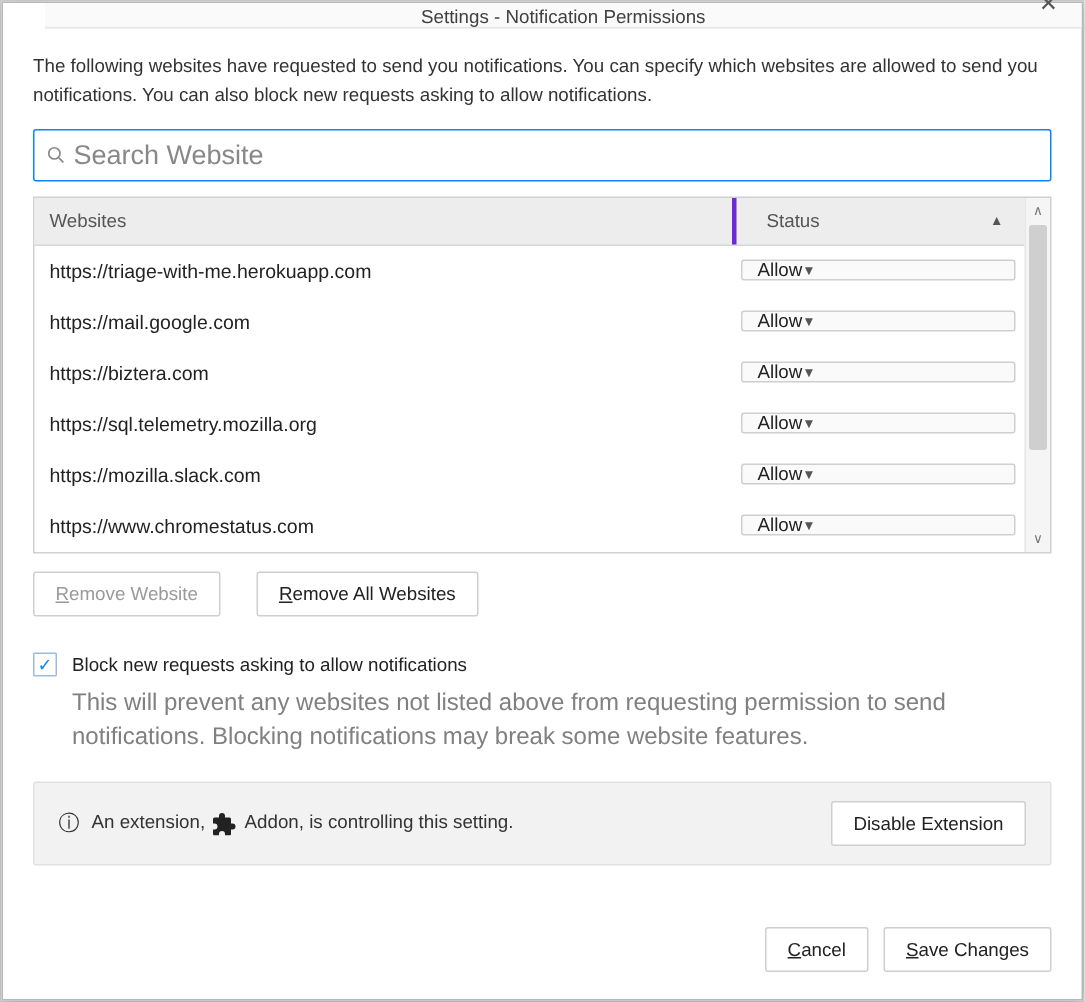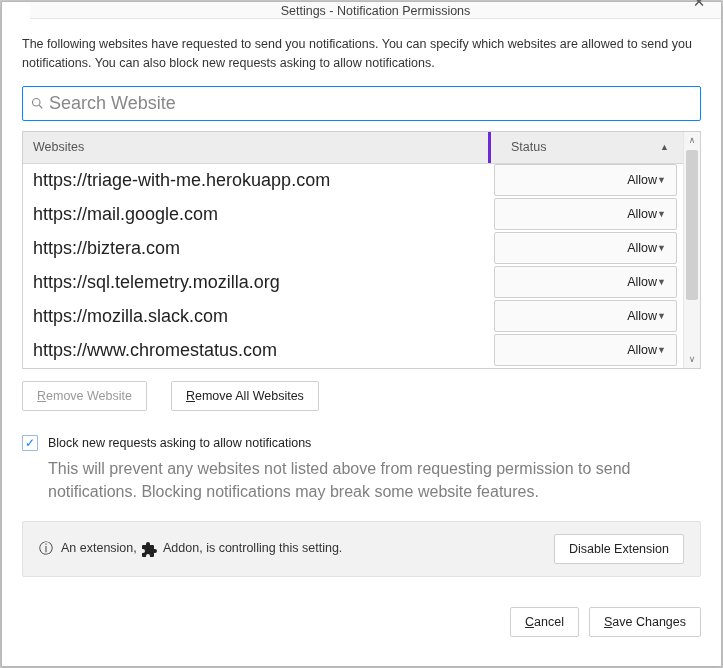--- a/index.html
+++ b/index.html
@@ -116,39 +116,39 @@
 }
 .row {
   display: flex;
   height: 34px;
   align-items: center;
   border-bottom: 1px solid transparent;
 }
 .row .cell-web {
   flex: 1;
   padding-left: 10px;
-  font-size: 18px;
+  font-size: 13px;
   color: #222;
 }
 .row .cell-status {
   width: 195px;
   padding: 0 6px;
   height: 100%;
   display: flex;
   align-items: center;
 }
 .status-dd {
   flex: 1;
-  height: 32px;
+  height: 14px;
   border: 1px solid #cfcfcf;
   border-radius: 2px;
   background: #fafafa;
   display: flex;
   align-items: center;
-  justify-content: flex-end;
+  justify-content: flex-start;
   padding: 4px 10px;
   cursor: pointer;
   font-size: 12.5px;
 }
 .scrollbar {
   width: 17px;
   background: #f5f5f5;
   border-left: 1px solid #e6e6e6;
   position: relative;
 }
@@ -244,21 +244,21 @@
 }
 .ext-bar .ext-txt {
   flex: 1;
   font-size: 12.5px;
   color: #333;
 }
 .footer {
   display: flex;
   justify-content: flex-end;
   gap: 10px;
-  padding: 14px 20px 29px;
+  padding: 14px 20px 18px;
   margin-top: auto;
 }
 .underline-first::first-letter { text-decoration: underline; }
 .sort-caret { font-size: 9px; color: #555; }
 .dd-caret { font-size: 9px; color: #555; }
 </style>
 </head>
 <body>
 
 <div class="dialog">

